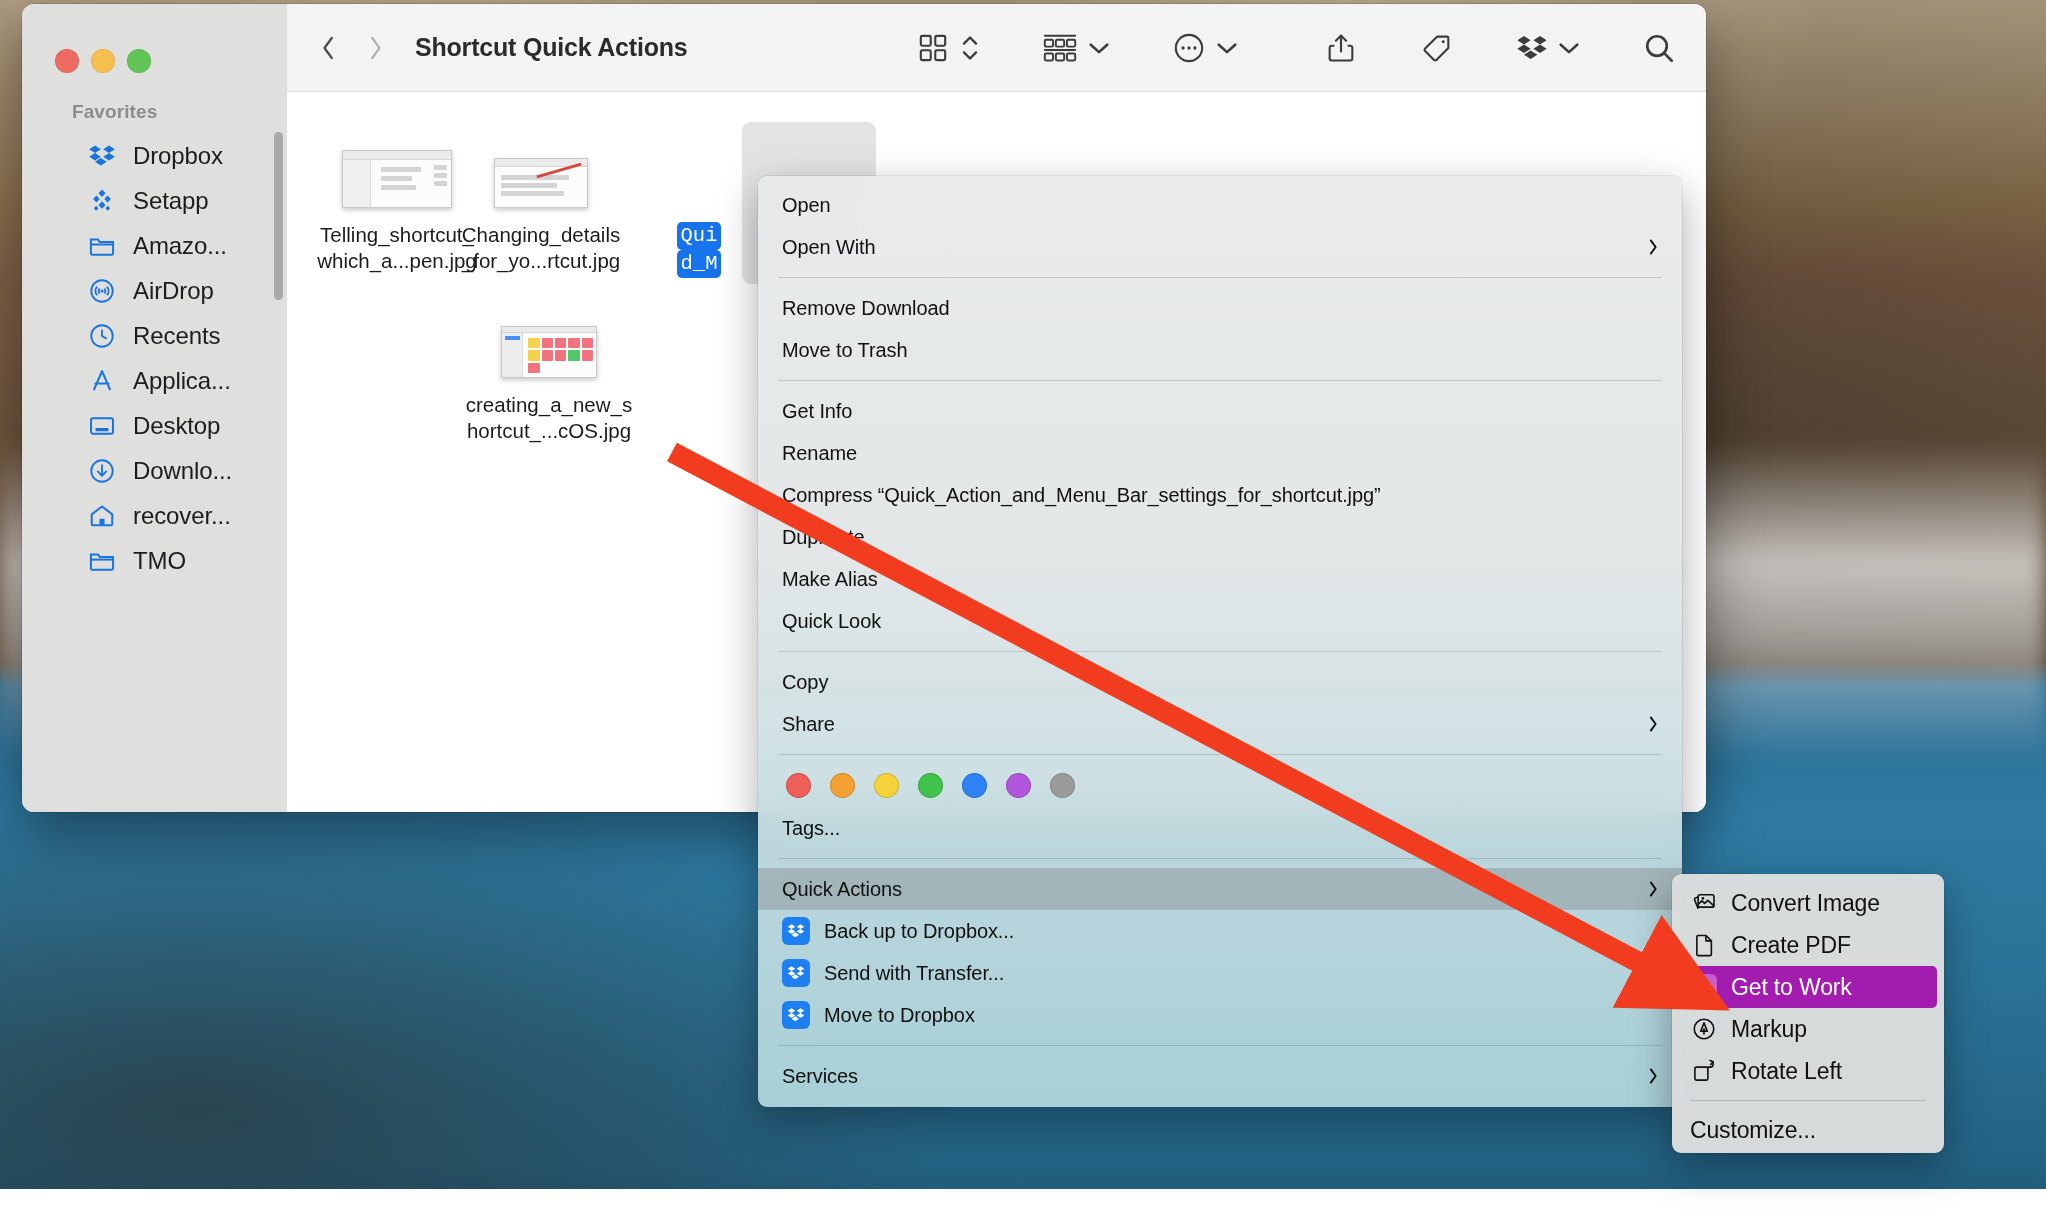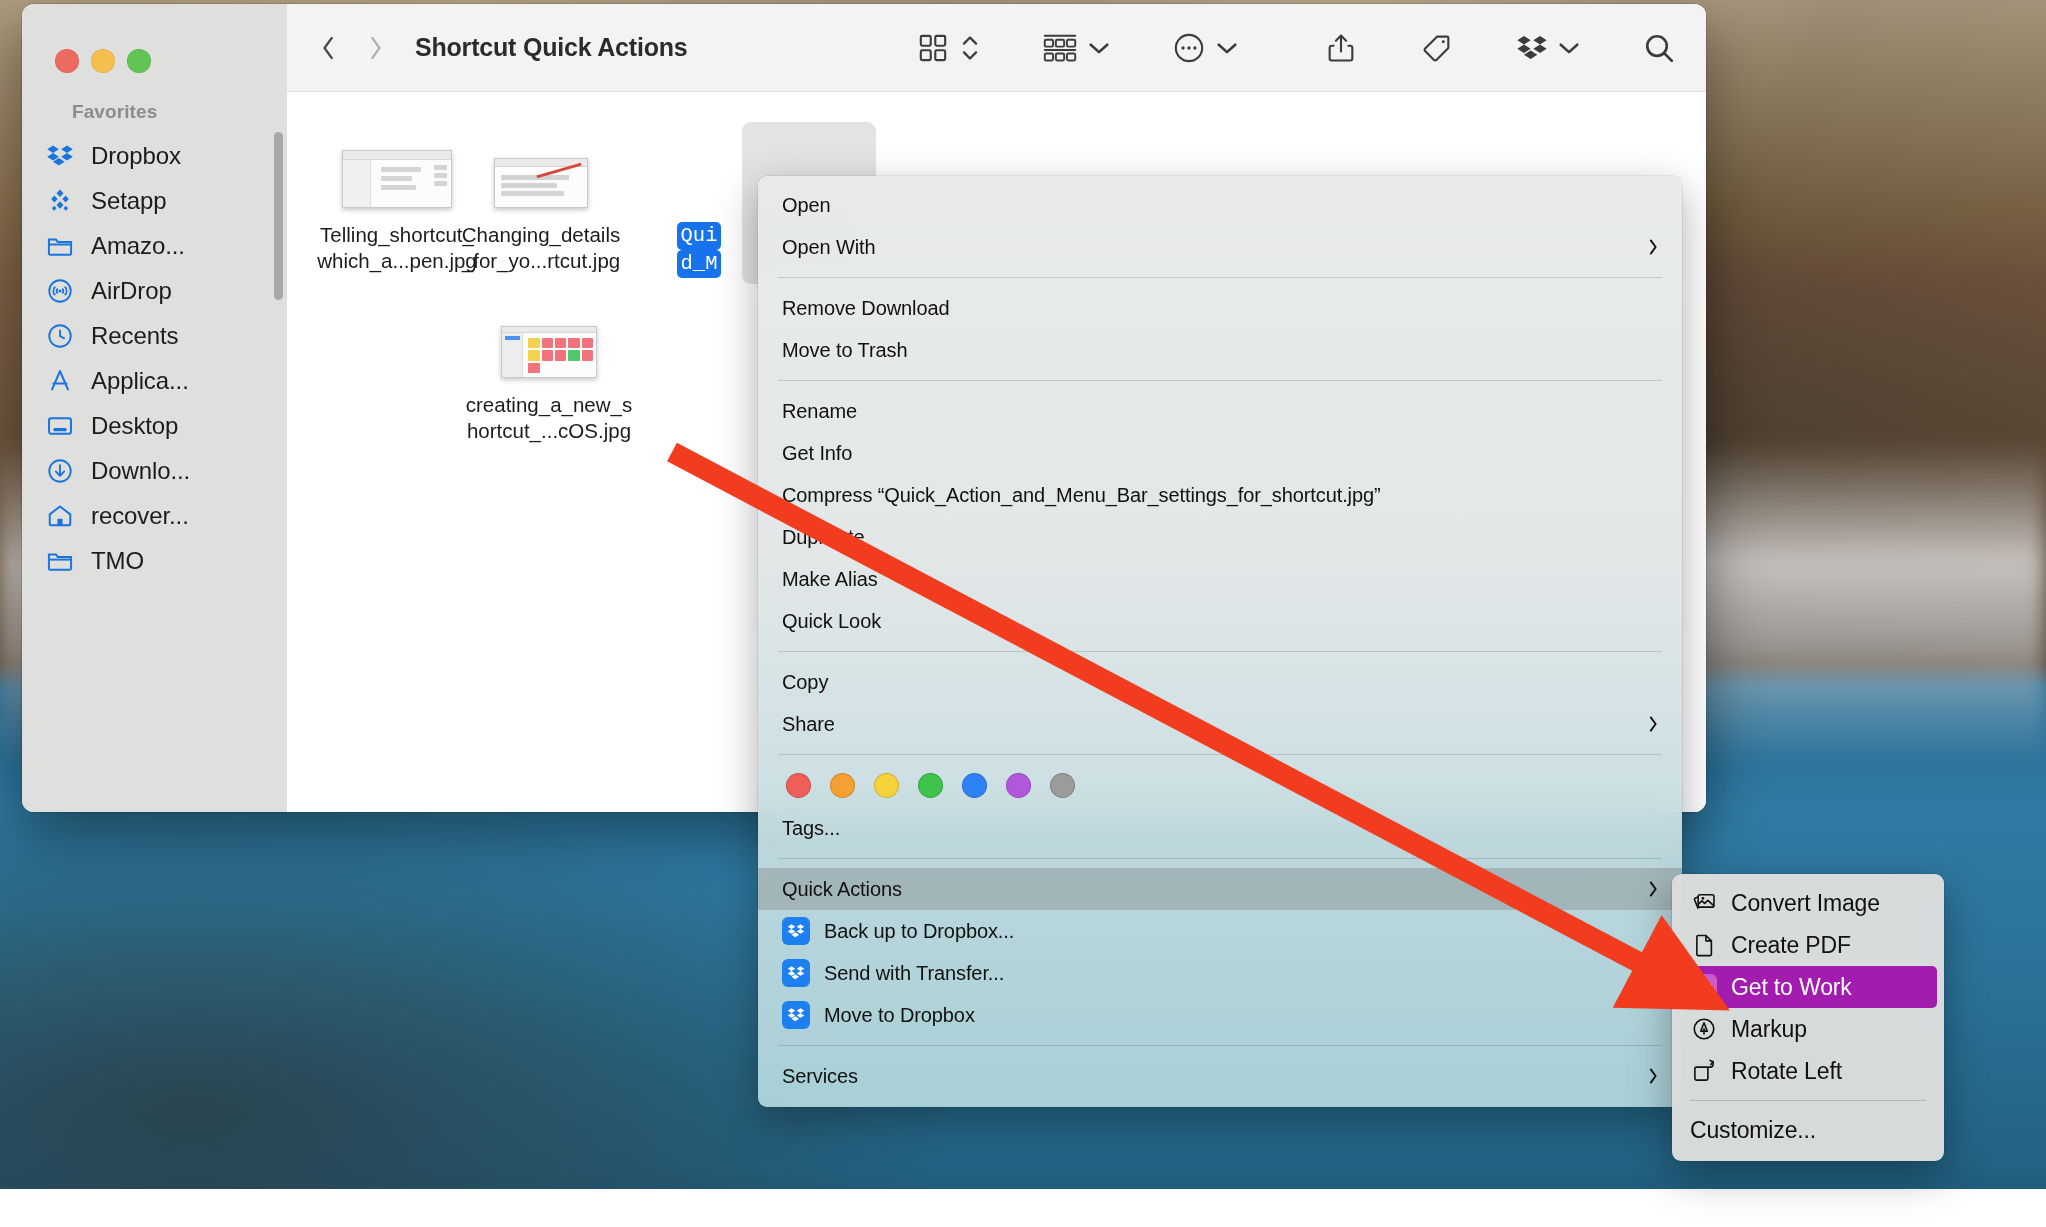--- a/index.html
+++ b/index.html
@@ -65,21 +65,21 @@
   .tl.red    { background: #ec6a5f; box-shadow: inset 0 0 0 .5px rgba(0,0,0,.12); }
   .tl.yellow { background: #f5bf4f; box-shadow: inset 0 0 0 .5px rgba(0,0,0,.12); }
   .tl.green  { background: #61c454; box-shadow: inset 0 0 0 .5px rgba(0,0,0,.12); }
 
   .side-section-title {
     font-size: 19px; font-weight: 700; color: #8c8c8c;
     padding: 28px 0 10px 50px; letter-spacing: .1px;
   }
   .side-item {
     display: flex; align-items: center; gap: 17px;
-    height: 45px; padding-left: 24px;
+    height: 45px; padding-left: 66px;
     font-size: 24px; color: #1c1c1e; letter-spacing: -.1px;
   }
   .side-icon { width: 28px; height: 28px; flex: 0 0 28px; display: flex; align-items: center; justify-content: center; }
   .side-icon svg { width: 28px; height: 28px; display: block; }
 
   #sidebar-scrollbar {
     position: absolute; top: 128px; left: 252px;
     width: 9px; height: 168px; border-radius: 5px;
     background: #a9a9a9;
   }
@@ -191,21 +191,21 @@
 
   
   #quick-actions-submenu {
     position: absolute;
     left: 1672px; top: 874px;
     width: 272px;
     border-radius: 9px;
     background: rgba(221,222,221,.97);
     backdrop-filter: blur(22px);
     box-shadow: 0 14px 42px rgba(0,0,0,.34), 0 0 0 .5px rgba(0,0,0,.16);
-    padding: 8px 0 10px 0;
+    padding: 8px 0 2px 0;
     overflow: hidden;
   }
   .sm-item {
     height: 42px; display: flex; align-items: center;
     margin: 0 7px; padding: 0 10px 0 11px; border-radius: 5px;
     font-size: 23px; color: #111; letter-spacing: -.15px; white-space: nowrap;
   }
   .sm-item.selected { background: #a21caf; color: #fff; }
   .sm-icon { width: 28px; height: 28px; flex: 0 0 28px; margin-right: 13px; display: flex; align-items: center; justify-content: center; }
   .sm-icon svg { width: 26px; height: 26px; display: block; }
@@ -579,24 +579,24 @@
   <div class="cm-item">
     <span class="cm-label">Remove Download</span>
   </div>
   <div class="cm-item">
     <span class="cm-label">Move to Trash</span>
   </div>
 
   <div class="cm-sep"></div>
 
   <div class="cm-item">
+    <span class="cm-label">Get Info</span>
+  </div>
+  <div class="cm-item">
     <span class="cm-label">Rename</span>
-  </div>
-  <div class="cm-item">
-    <span class="cm-label">Get Info</span>
   </div>
   <div class="cm-item">
     <span class="cm-label">Compress “Quick_Action_and_Menu_Bar_settings_for_shortcut.jpg”</span>
   </div>
   <div class="cm-item">
     <span class="cm-label">Duplicate</span>
   </div>
   <div class="cm-item">
     <span class="cm-label">Make Alias</span>
   </div>

